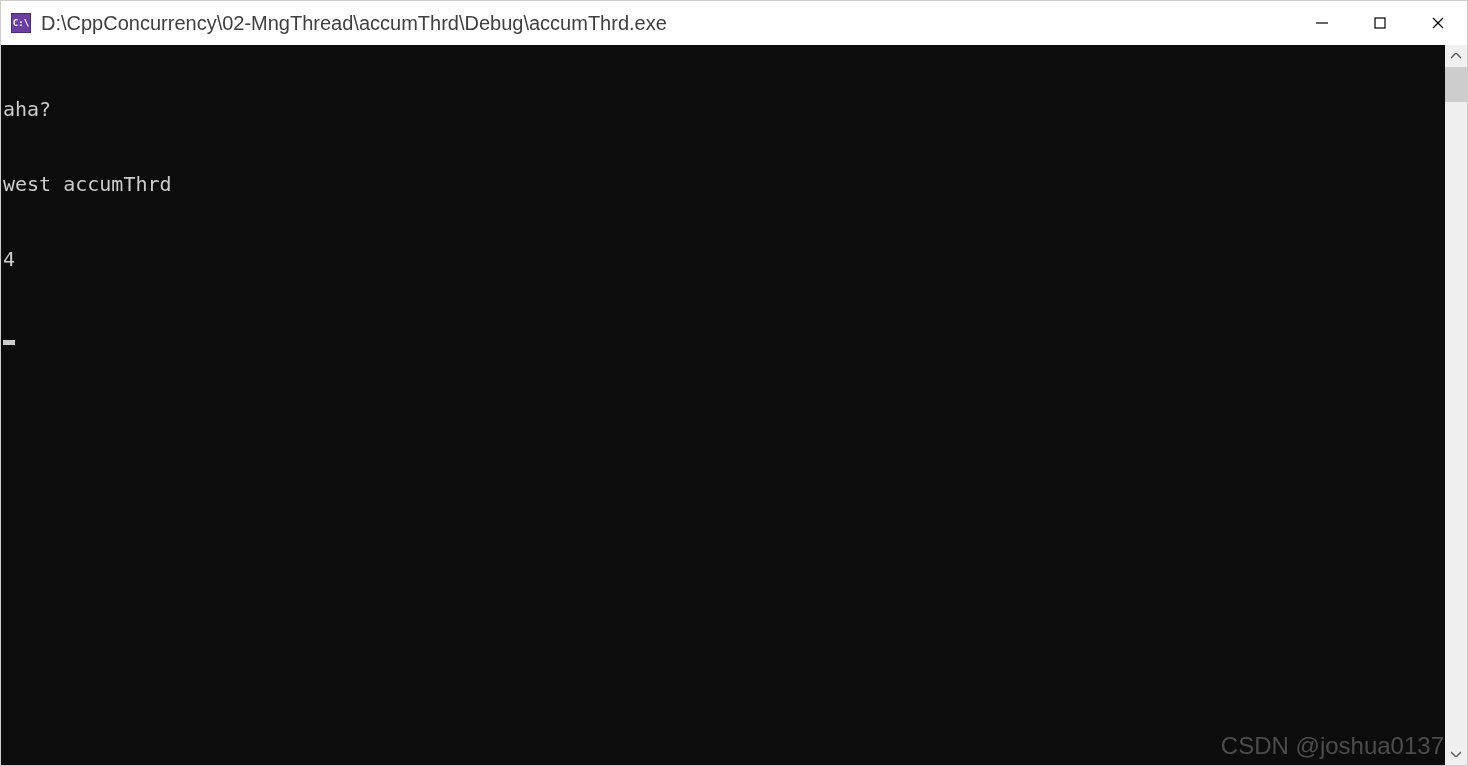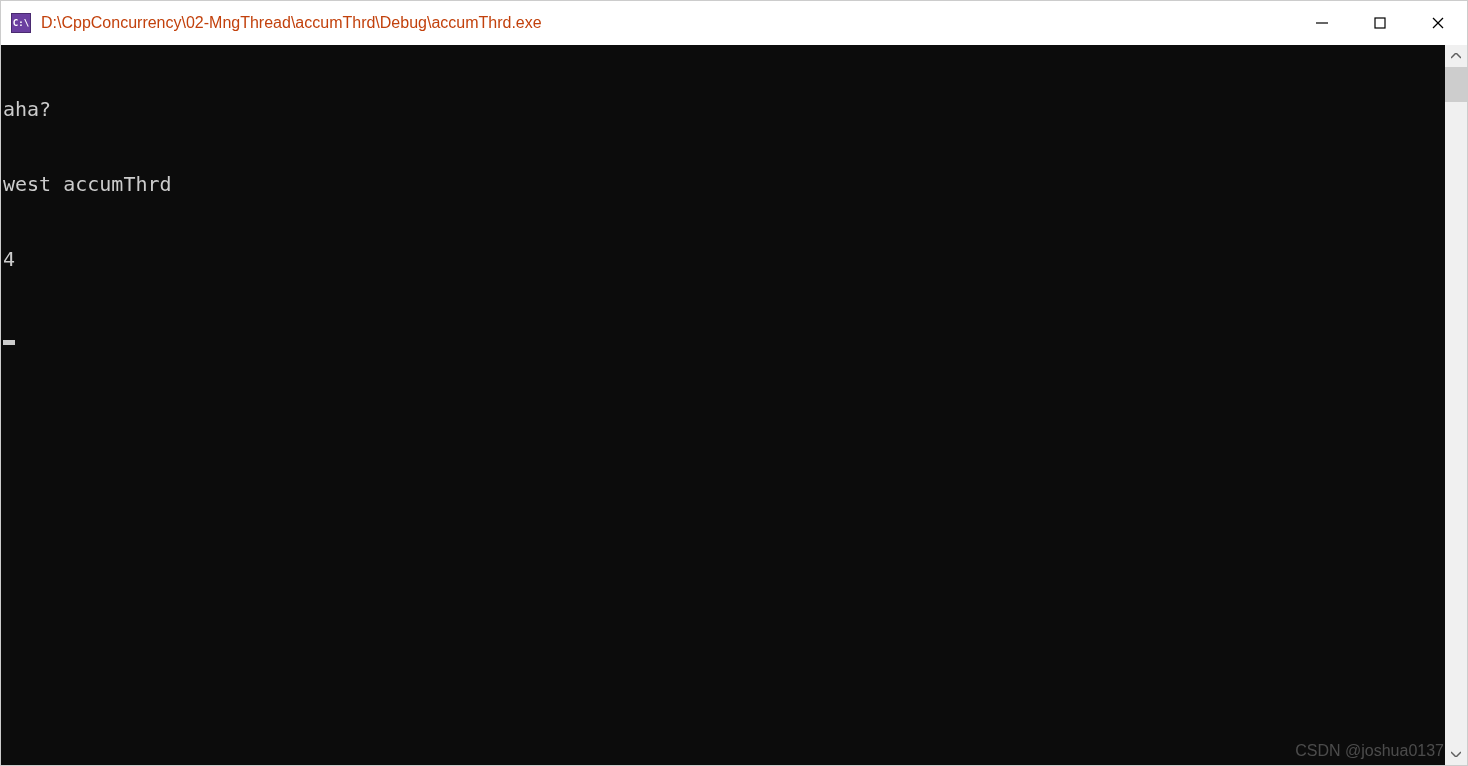--- a/index.html
+++ b/index.html
@@ -44,22 +44,22 @@
       align-items: center;
       justify-content: center;
       color: #ffffff;
       font-size: 9px;
       font-weight: bold;
       font-family: monospace;
       border: 1px solid #4a2a70;
     }
     
     .title-text {
-      font-size: 16px;
-      color: #c2410c;
+      font-size: 20px;
+      color: #404040;
       flex: 1;
       white-space: nowrap;
       overflow: hidden;
     }
     
     .window-controls {
       display: flex;
       height: 100%;
     }
     
@@ -141,21 +141,21 @@
       left: 0;
       right: 0;
       height: 35px;
       background: #cdcdcd;
     }
     
     .watermark {
       position: absolute;
       right: 24px;
       bottom: 6px;
-      font-size: 16px;
+      font-size: 24px;
       color: #808080;
       opacity: 0.55;
       font-family: Arial, sans-serif;
       pointer-events: none;
     }
   </style>
 </head>
 <body>
 
 <div class="window">

